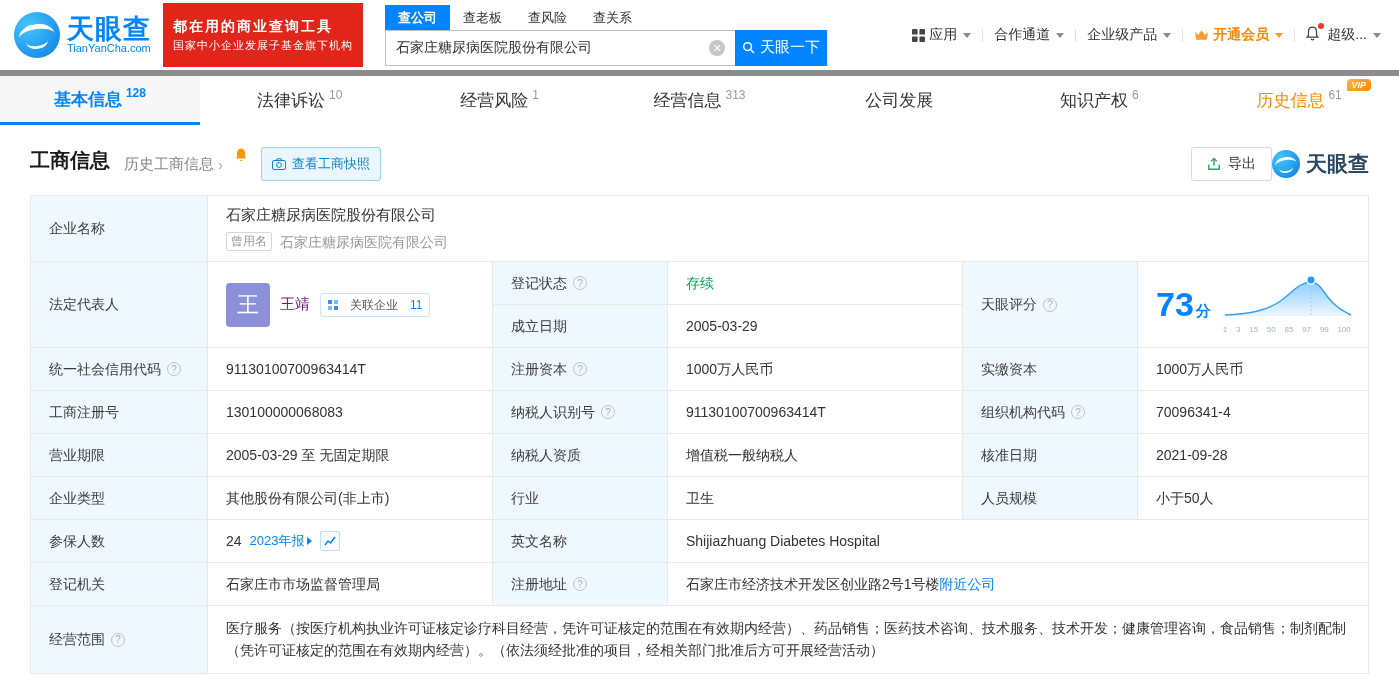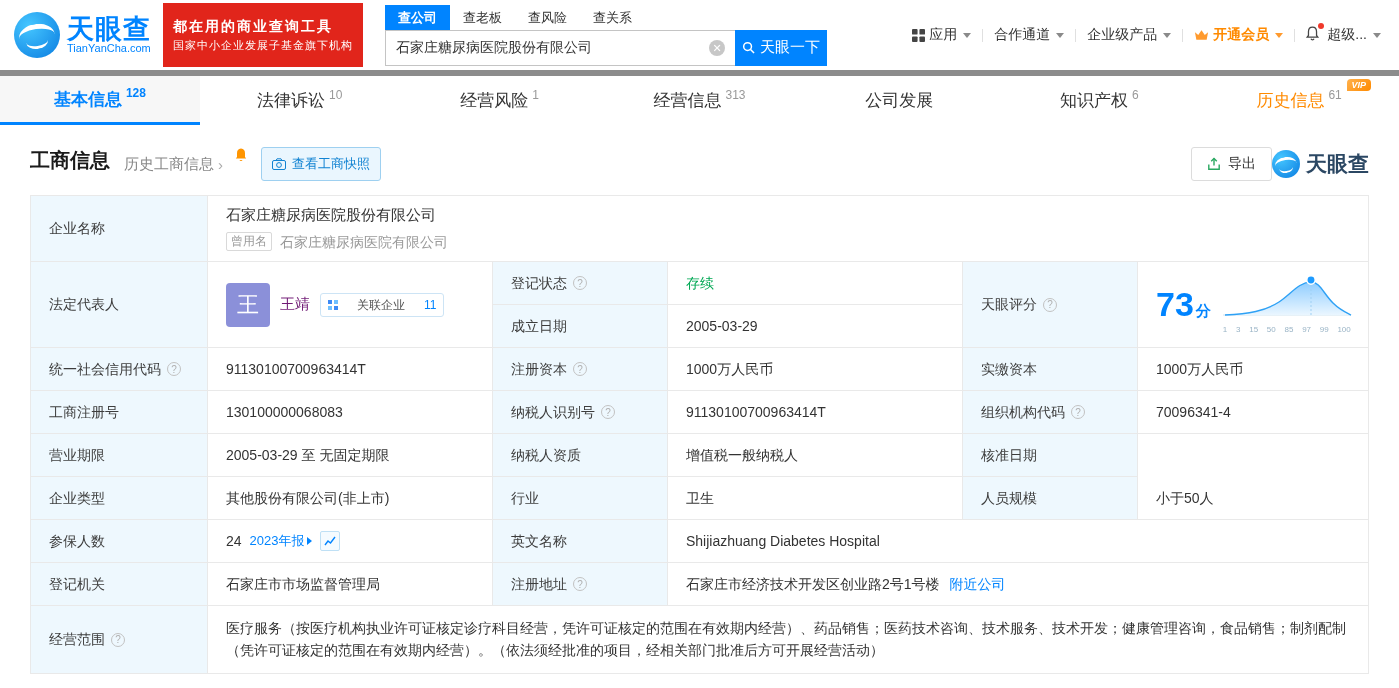--- a/index.html
+++ b/index.html
@@ -80,21 +80,21 @@
   .c-rep-l{grid-area:1/1/3/2}
   .c-rep-v{grid-area:1/2/3/3;gap:10px}
   .c-st-l{grid-area:1/3/2/4}
   .c-st-v{grid-area:1/4/2/5}
   .c-est-l{grid-area:2/3/3/4}
   .c-est-v{grid-area:2/4/3/5}
   .c-sc-l{grid-area:1/5/3/6}
   .c-sc-v{grid-area:1/6/3/7;gap:10px;padding-right:8px}
   .avatar{width:44px;height:44px;border-radius:4px;background:#8b90d9;color:#fff;font-size:22px;display:flex;align-items:center;justify-content:center;flex:0 0 auto;cursor:pointer}
   .rep-name{color:#701a75;font-size:15px;cursor:pointer;text-decoration:none}
-  .rel-tag{display:flex;align-items:center;gap:19px;border:1px solid #cde4f5;border-radius:3px;padding:2px 7px;font-size:12px;color:#555;cursor:pointer;background:#fff}
+  .rel-tag{display:flex;align-items:center;gap:12px;border:1px solid #cde4f5;border-radius:3px;padding:2px 7px;font-size:12px;color:#555;cursor:pointer;background:#fff}
   .rel-cnt{color:#0084ff}
   .status-green{color:#00a854;font-weight:400}
   .score-num{font-size:34px;font-weight:bold;color:#0084ff;line-height:1}
   .score-unit{font-size:15px;font-weight:bold;color:#0084ff;margin-left:2px}
   .score-chart{width:132px}
   .score-axis{display:flex;justify-content:space-between;font-size:8px;color:#9ab4c6;padding:0 2px;margin-top:-1px}
 
   .row-6{grid-template-columns:177px 285px 175px 295px 175px 1fr;height:43px}
   .row-4{grid-template-columns:177px 285px 175px 1fr;height:43px}
   .row-scope{grid-template-columns:177px 1fr;min-height:68px}
@@ -391,20 +391,23 @@
       </div>
     <div class="cell lbl">
       <span>纳税人资质</span>
     </div>
     <div class="cell">
         <span>增值税一般纳税人</span>
       </div>
     <div class="cell lbl">
       <span>核准日期</span>
     </div>
+    <div class="cell no-r">
+        <span>2021-09-28</span>
+      </div>
   </div>
 
   <div class="trow row-6">
     <div class="cell lbl">
       <span>企业类型</span>
     </div>
     <div class="cell">
         <span>其他股份有限公司(非上市)</span>
       </div>
     <div class="cell lbl">
@@ -449,21 +452,21 @@
     <div class="cell lbl">
       <span>登记机关</span>
     </div>
     <div class="cell">
         <span>石家庄市市场监督管理局</span>
       </div>
     <div class="cell lbl">
       <span>注册地址</span>
       <span class="q-ic">?</span>
     </div>
-    <div class="cell no-r" style="gap:10px">
+    <div class="cell no-r" style="">
       <span>石家庄市经济技术开发区创业路2号1号楼</span>
       <a class="blue-link">附近公司</a>
     </div>
   </div>
 
   <div class="trow row-scope">
     <div class="cell lbl">
       <span>经营范围</span>
       <span class="q-ic">?</span>
     </div>

